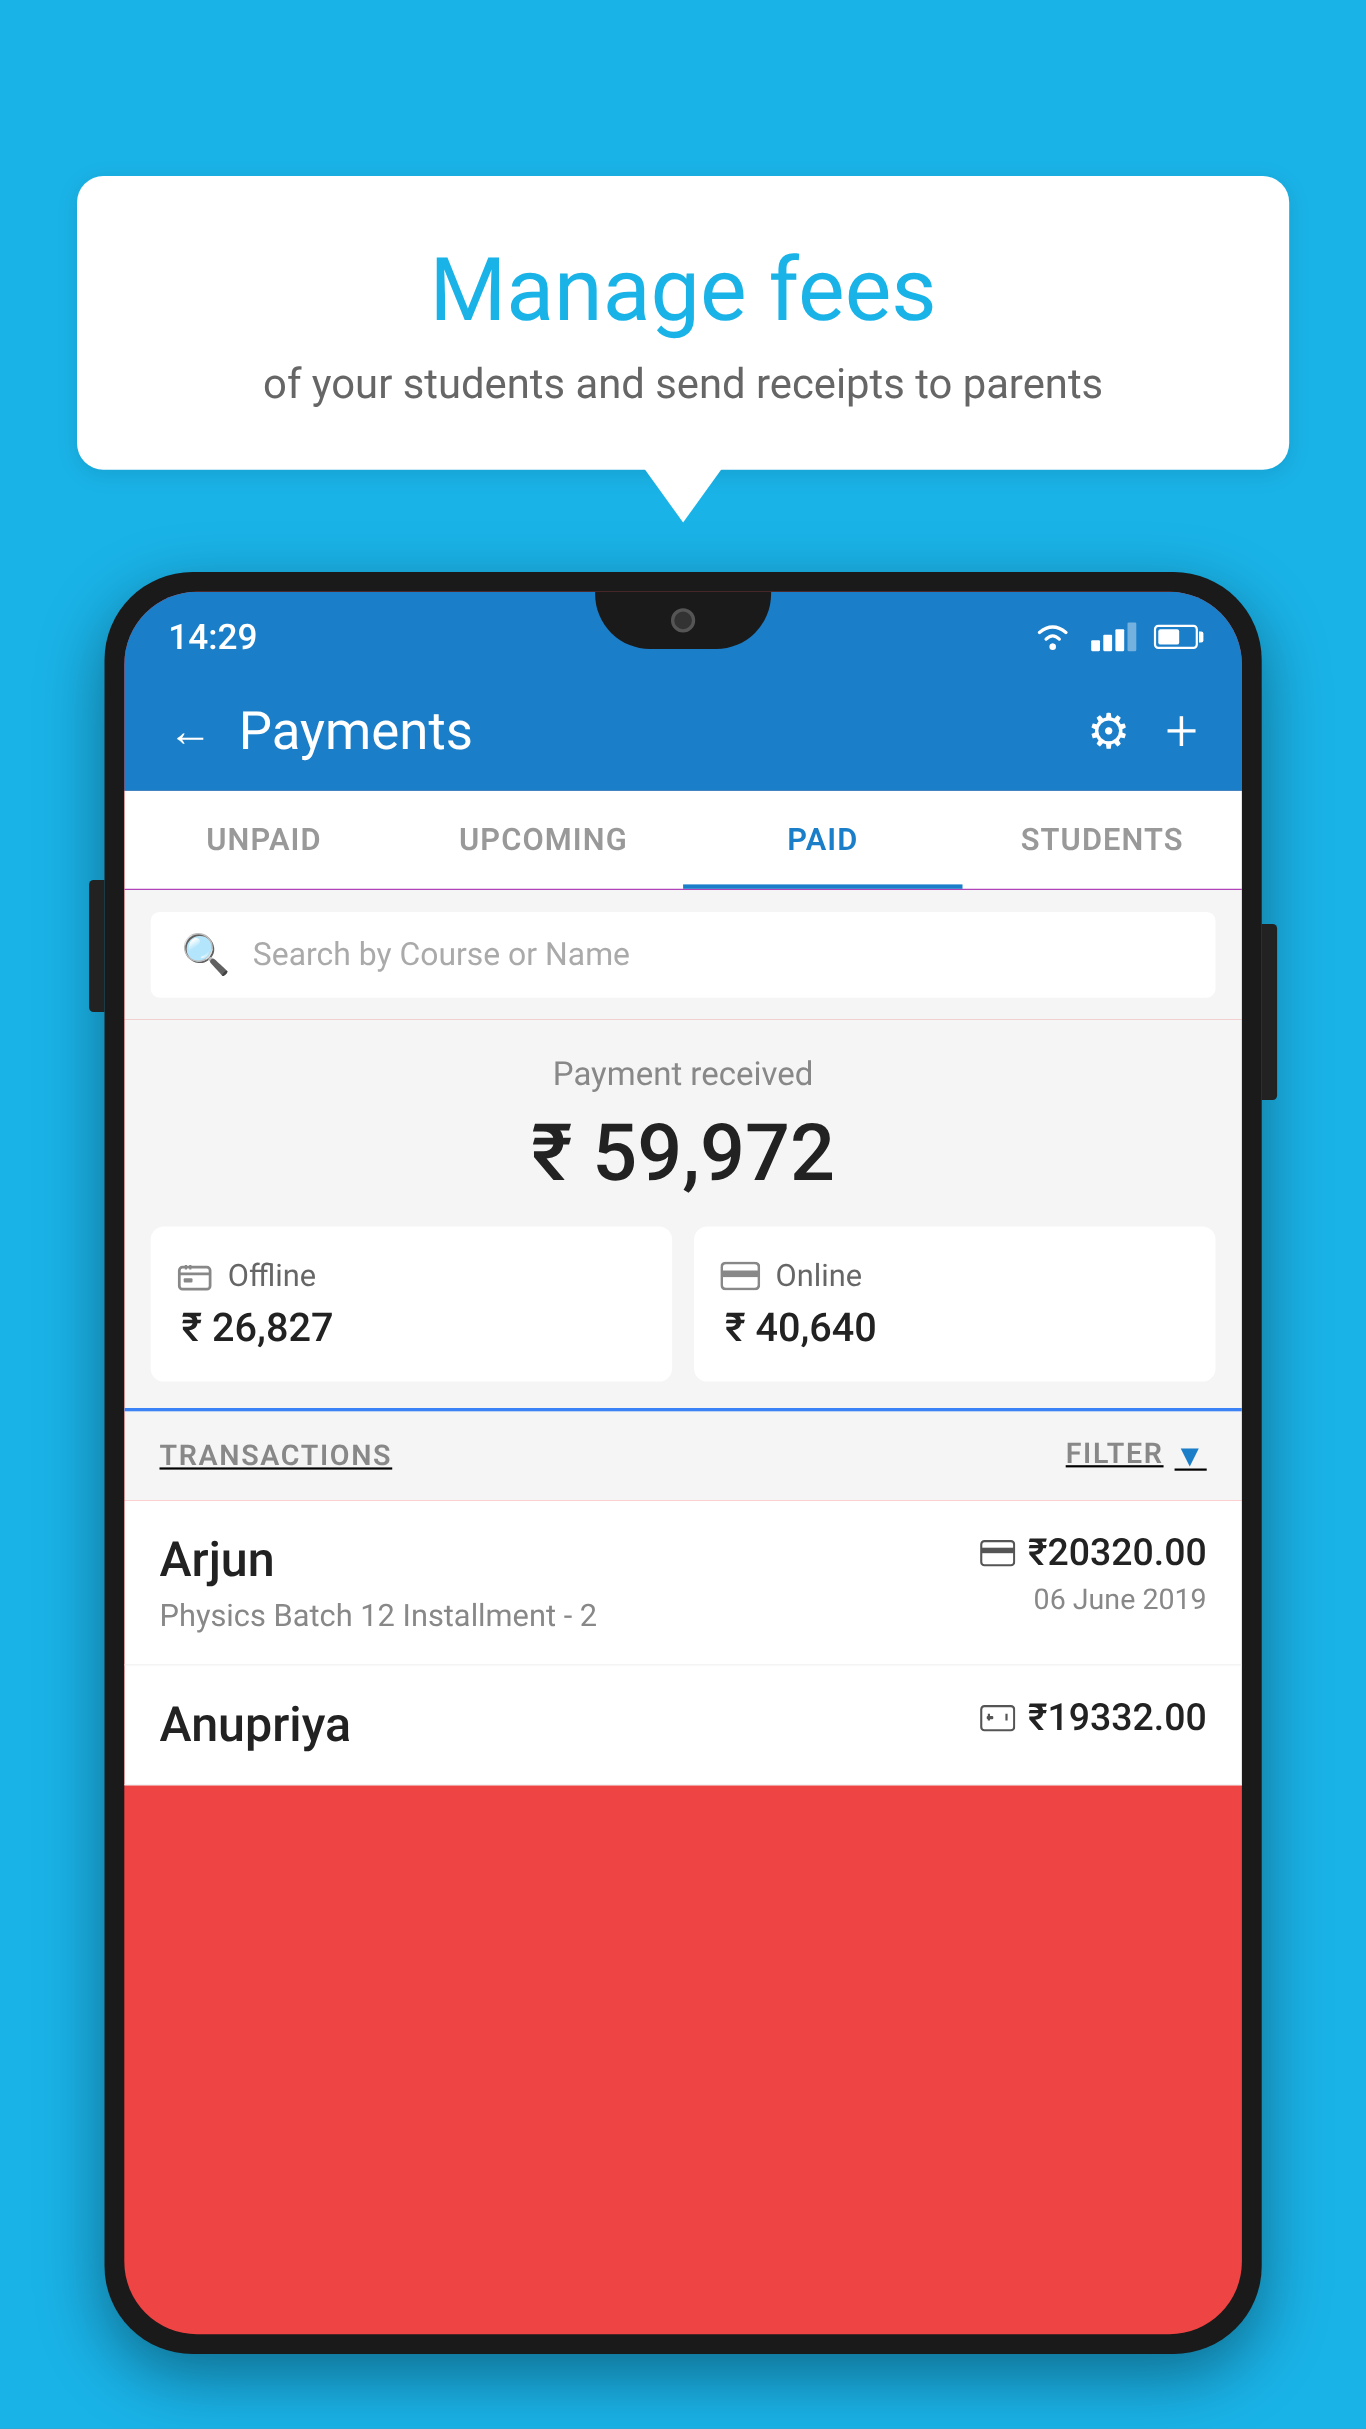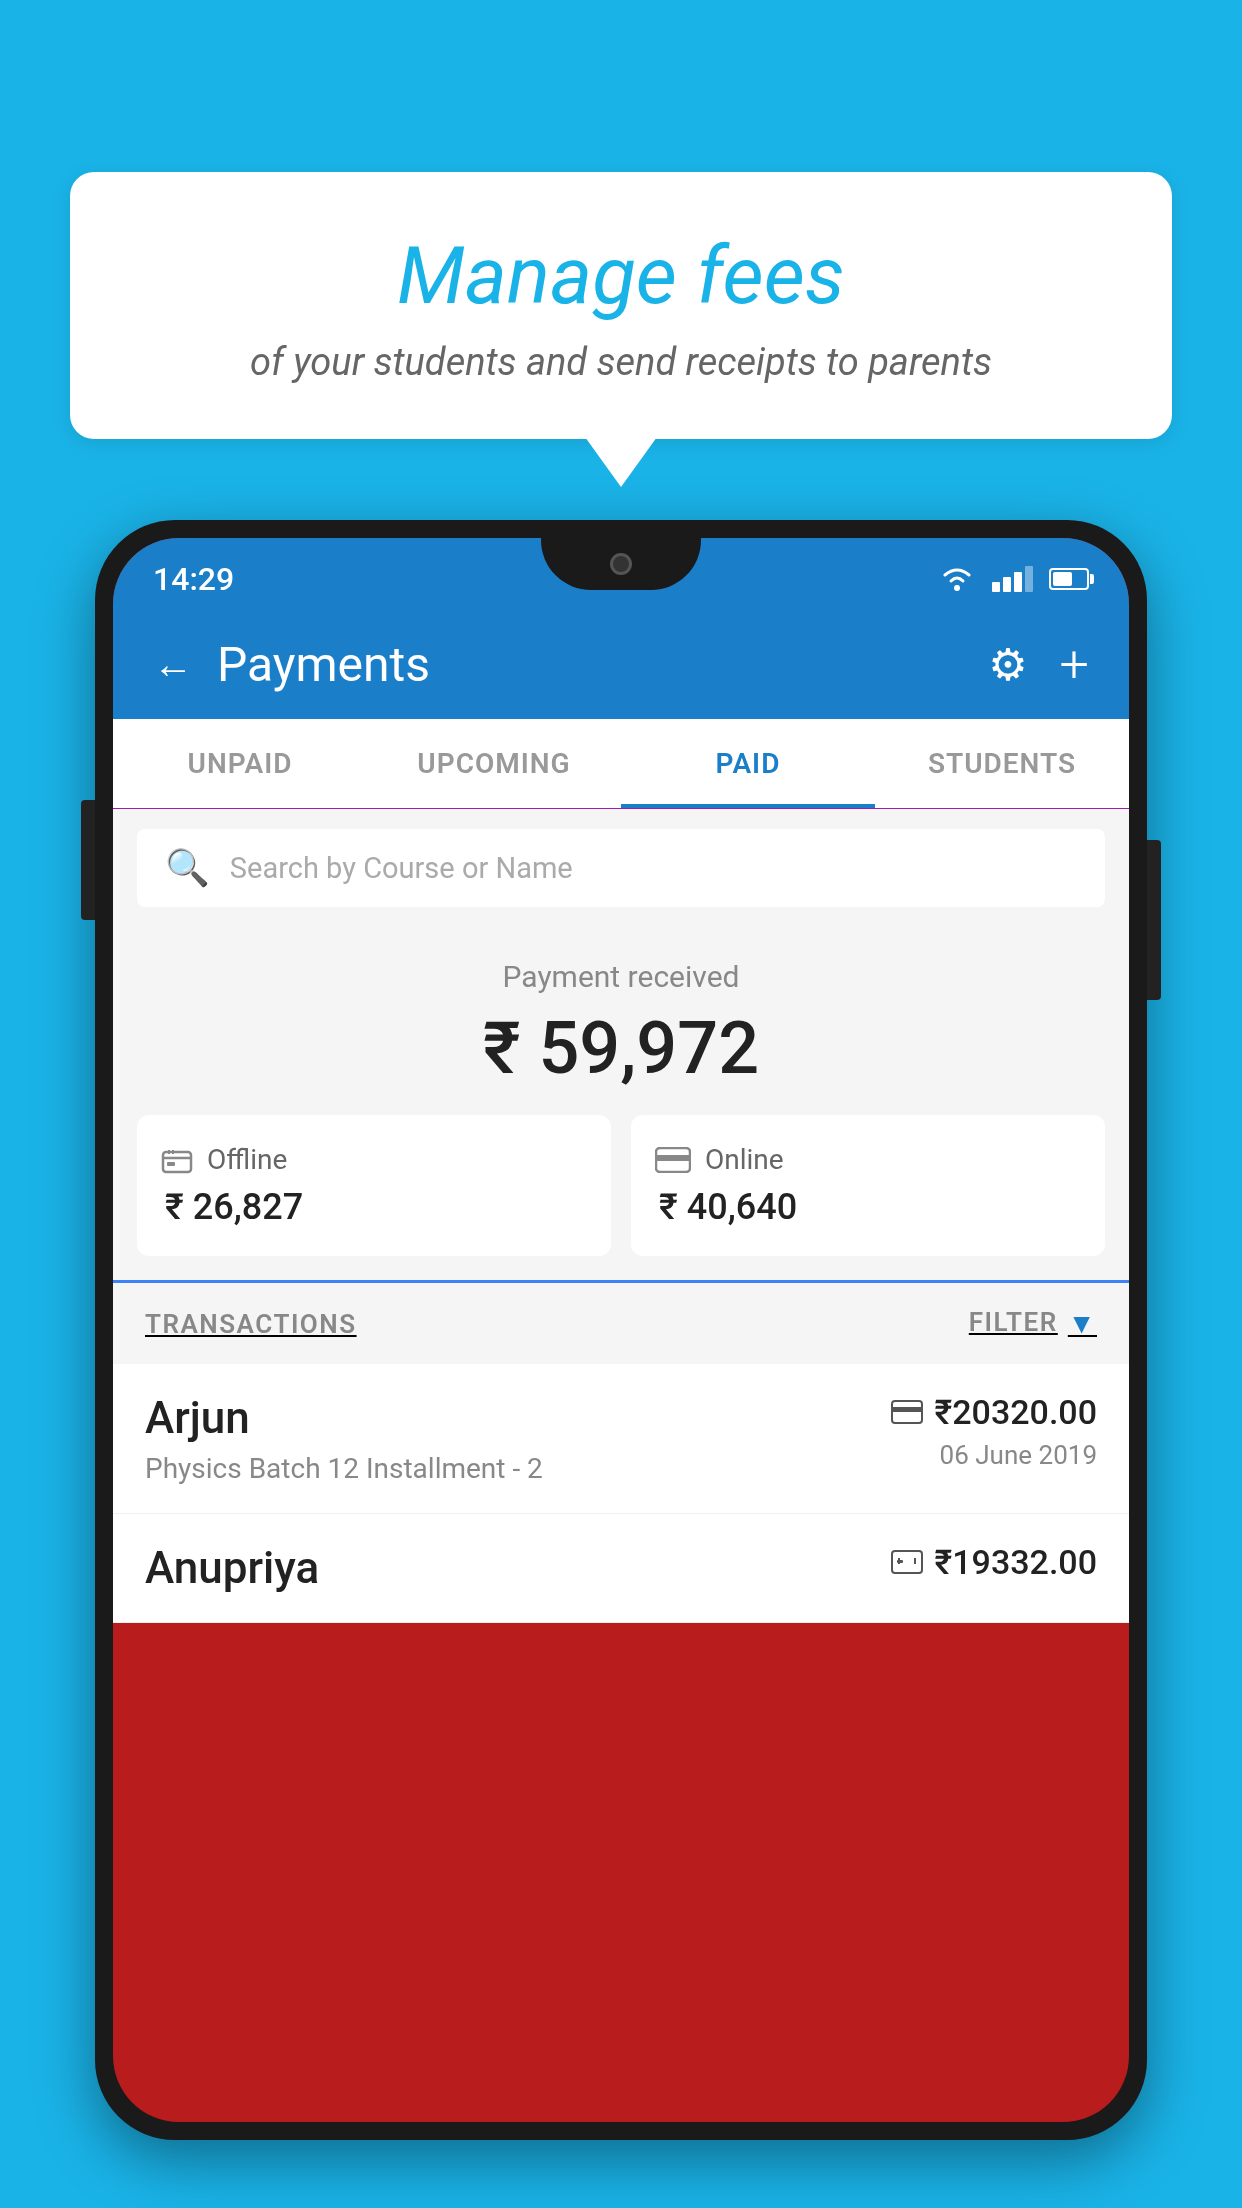--- a/index.html
+++ b/index.html
@@ -9,27 +9,26 @@
       height: 2208px;
       background-color: #1ab3e8;
       font-family: 'Roboto', Arial, sans-serif;
       overflow: hidden;
       position: relative;
     }
 
     
     .speech-bubble-container {
       position: absolute;
-      top: 172px;
+      top: 160px;
       left: 70px;
       right: 70px;
       display: flex;
       flex-direction: column;
       align-items: center;
-      font-style: italic;
     }
 
     .speech-bubble {
       background: white;
       border-radius: 24px;
       padding: 60px 80px 55px;
       text-align: center;
       width: 100%;
       box-shadow: 0 4px 20px rgba(0,0,0,0.1);
       position: relative;
@@ -100,21 +99,21 @@
       top: 320px;
       width: 14px;
       height: 160px;
       background: #222;
       border-radius: 0 4px 4px 0;
     }
 
     .phone-inner {
       width: 100%;
       height: 100%;
-      background: #b91c1c;
+      background: #ef4444;
       border-radius: 66px;
       overflow: hidden;
       position: relative;
     }
 
     
     .notch {
       position: absolute;
       top: 0;
       left: 50%;

